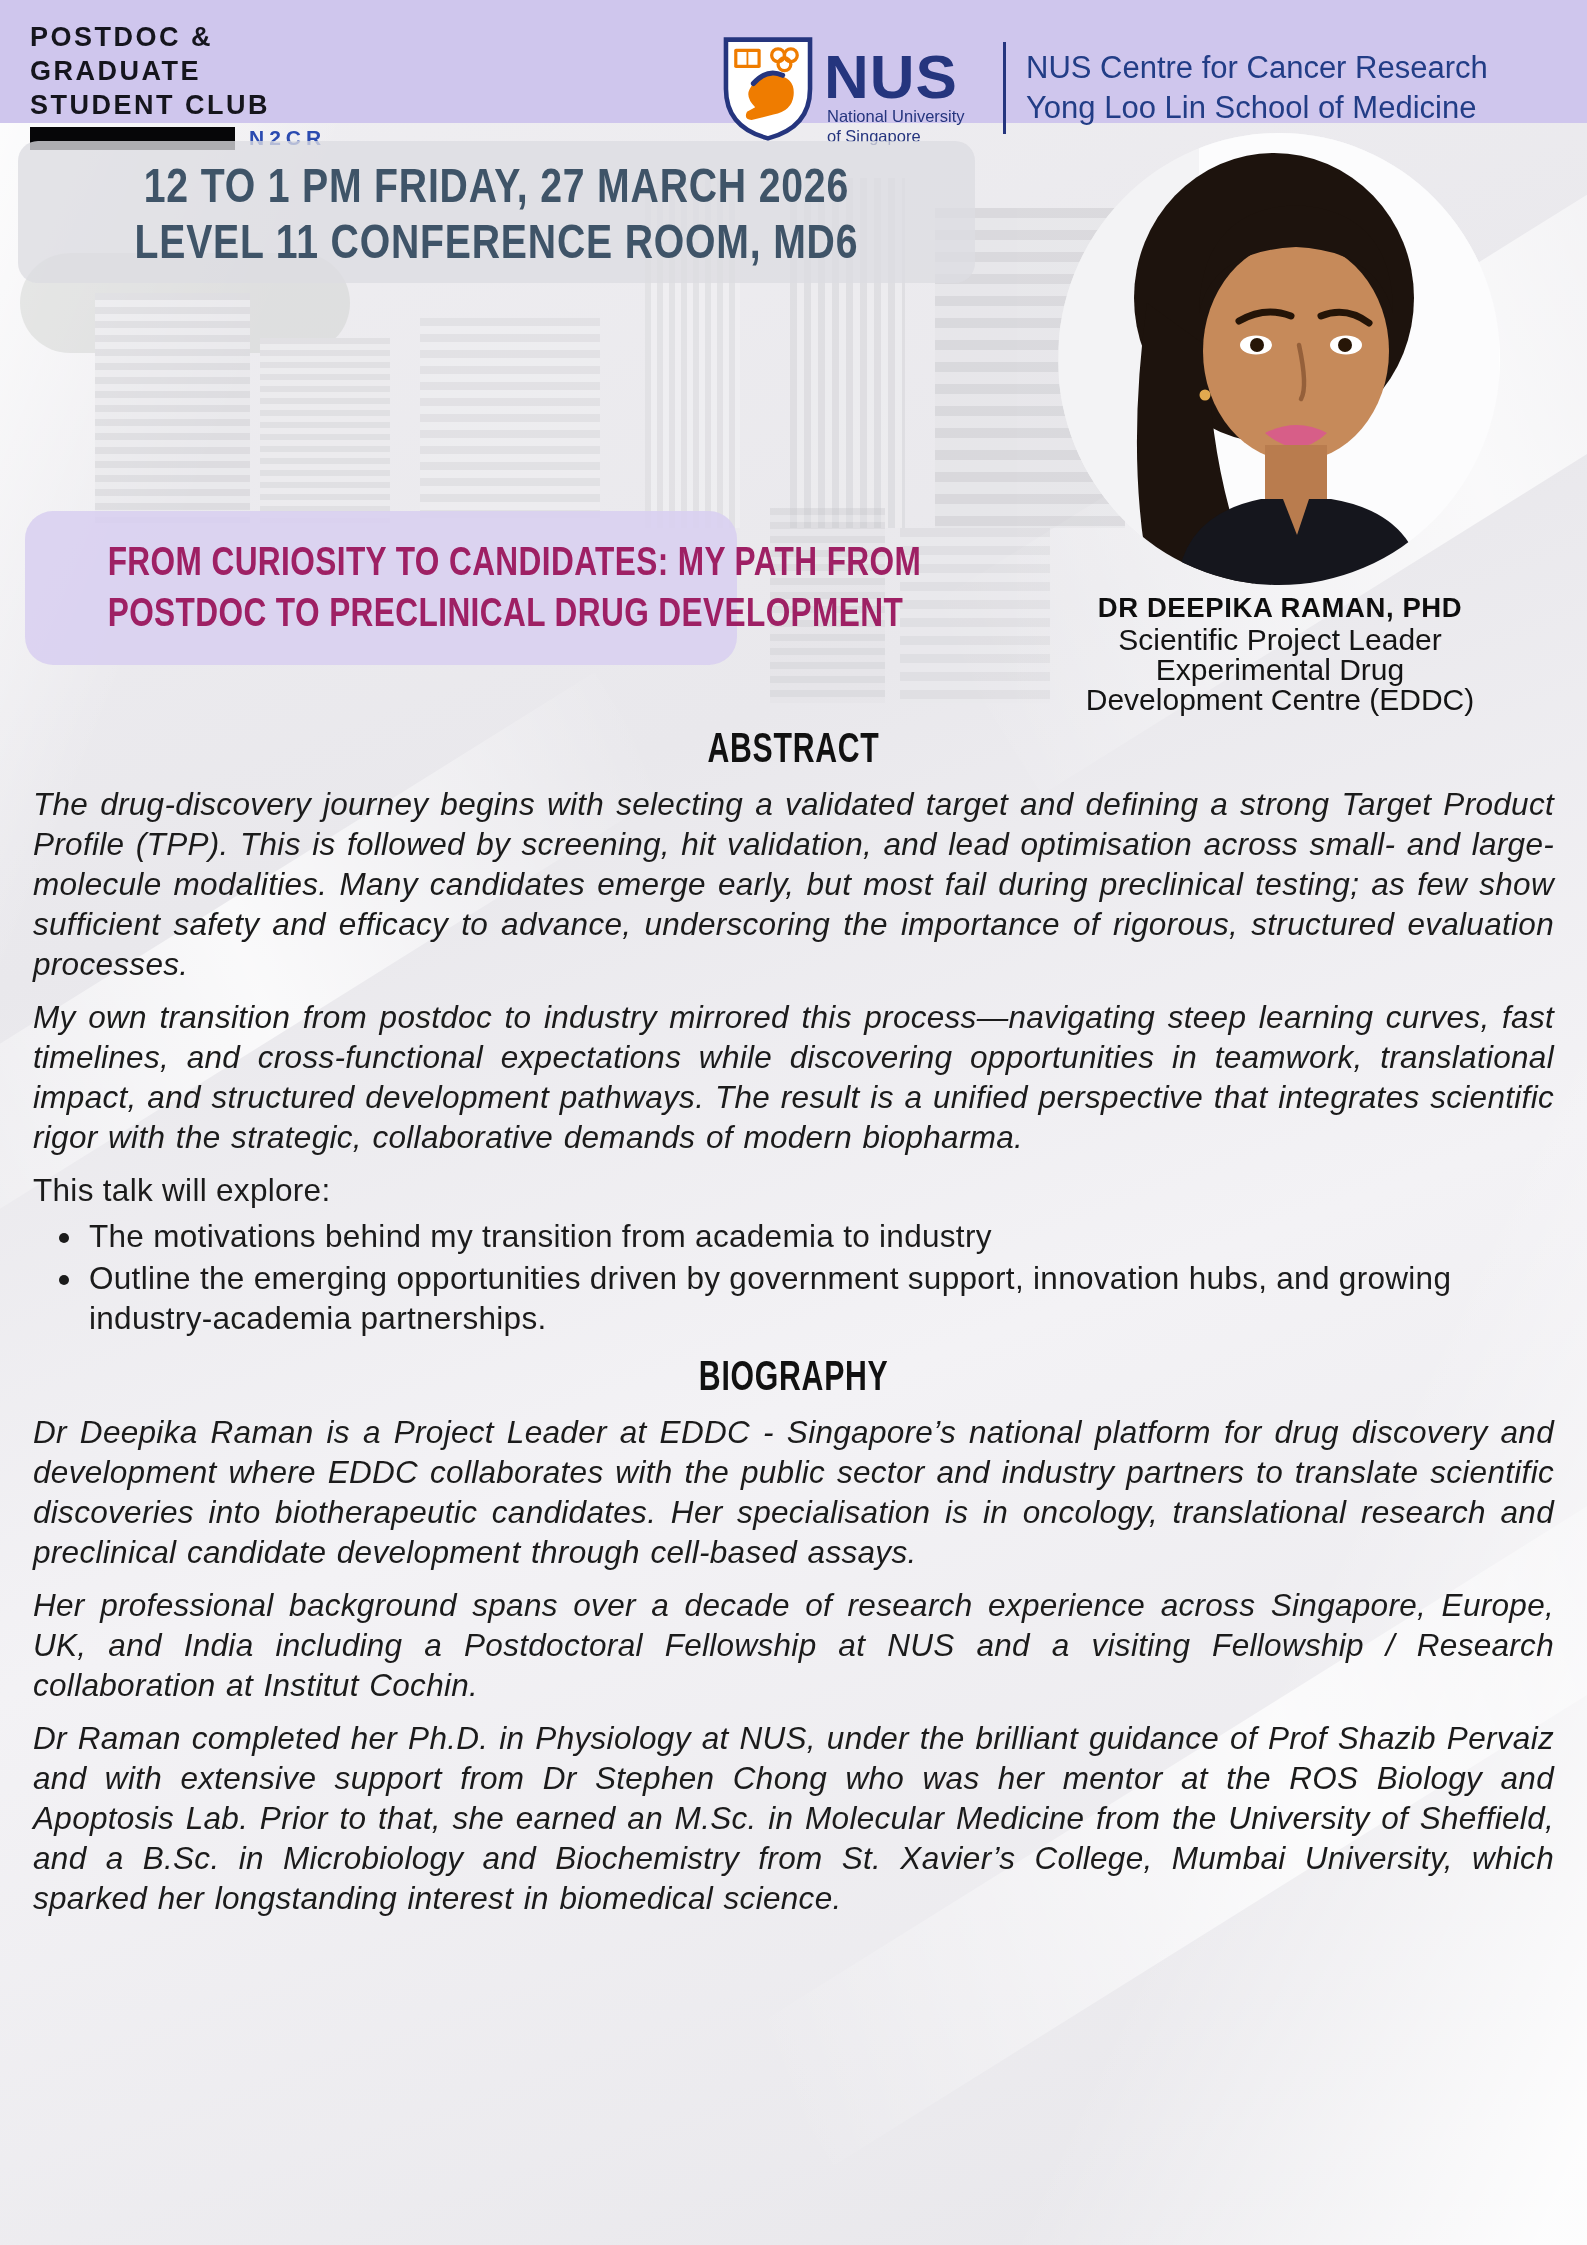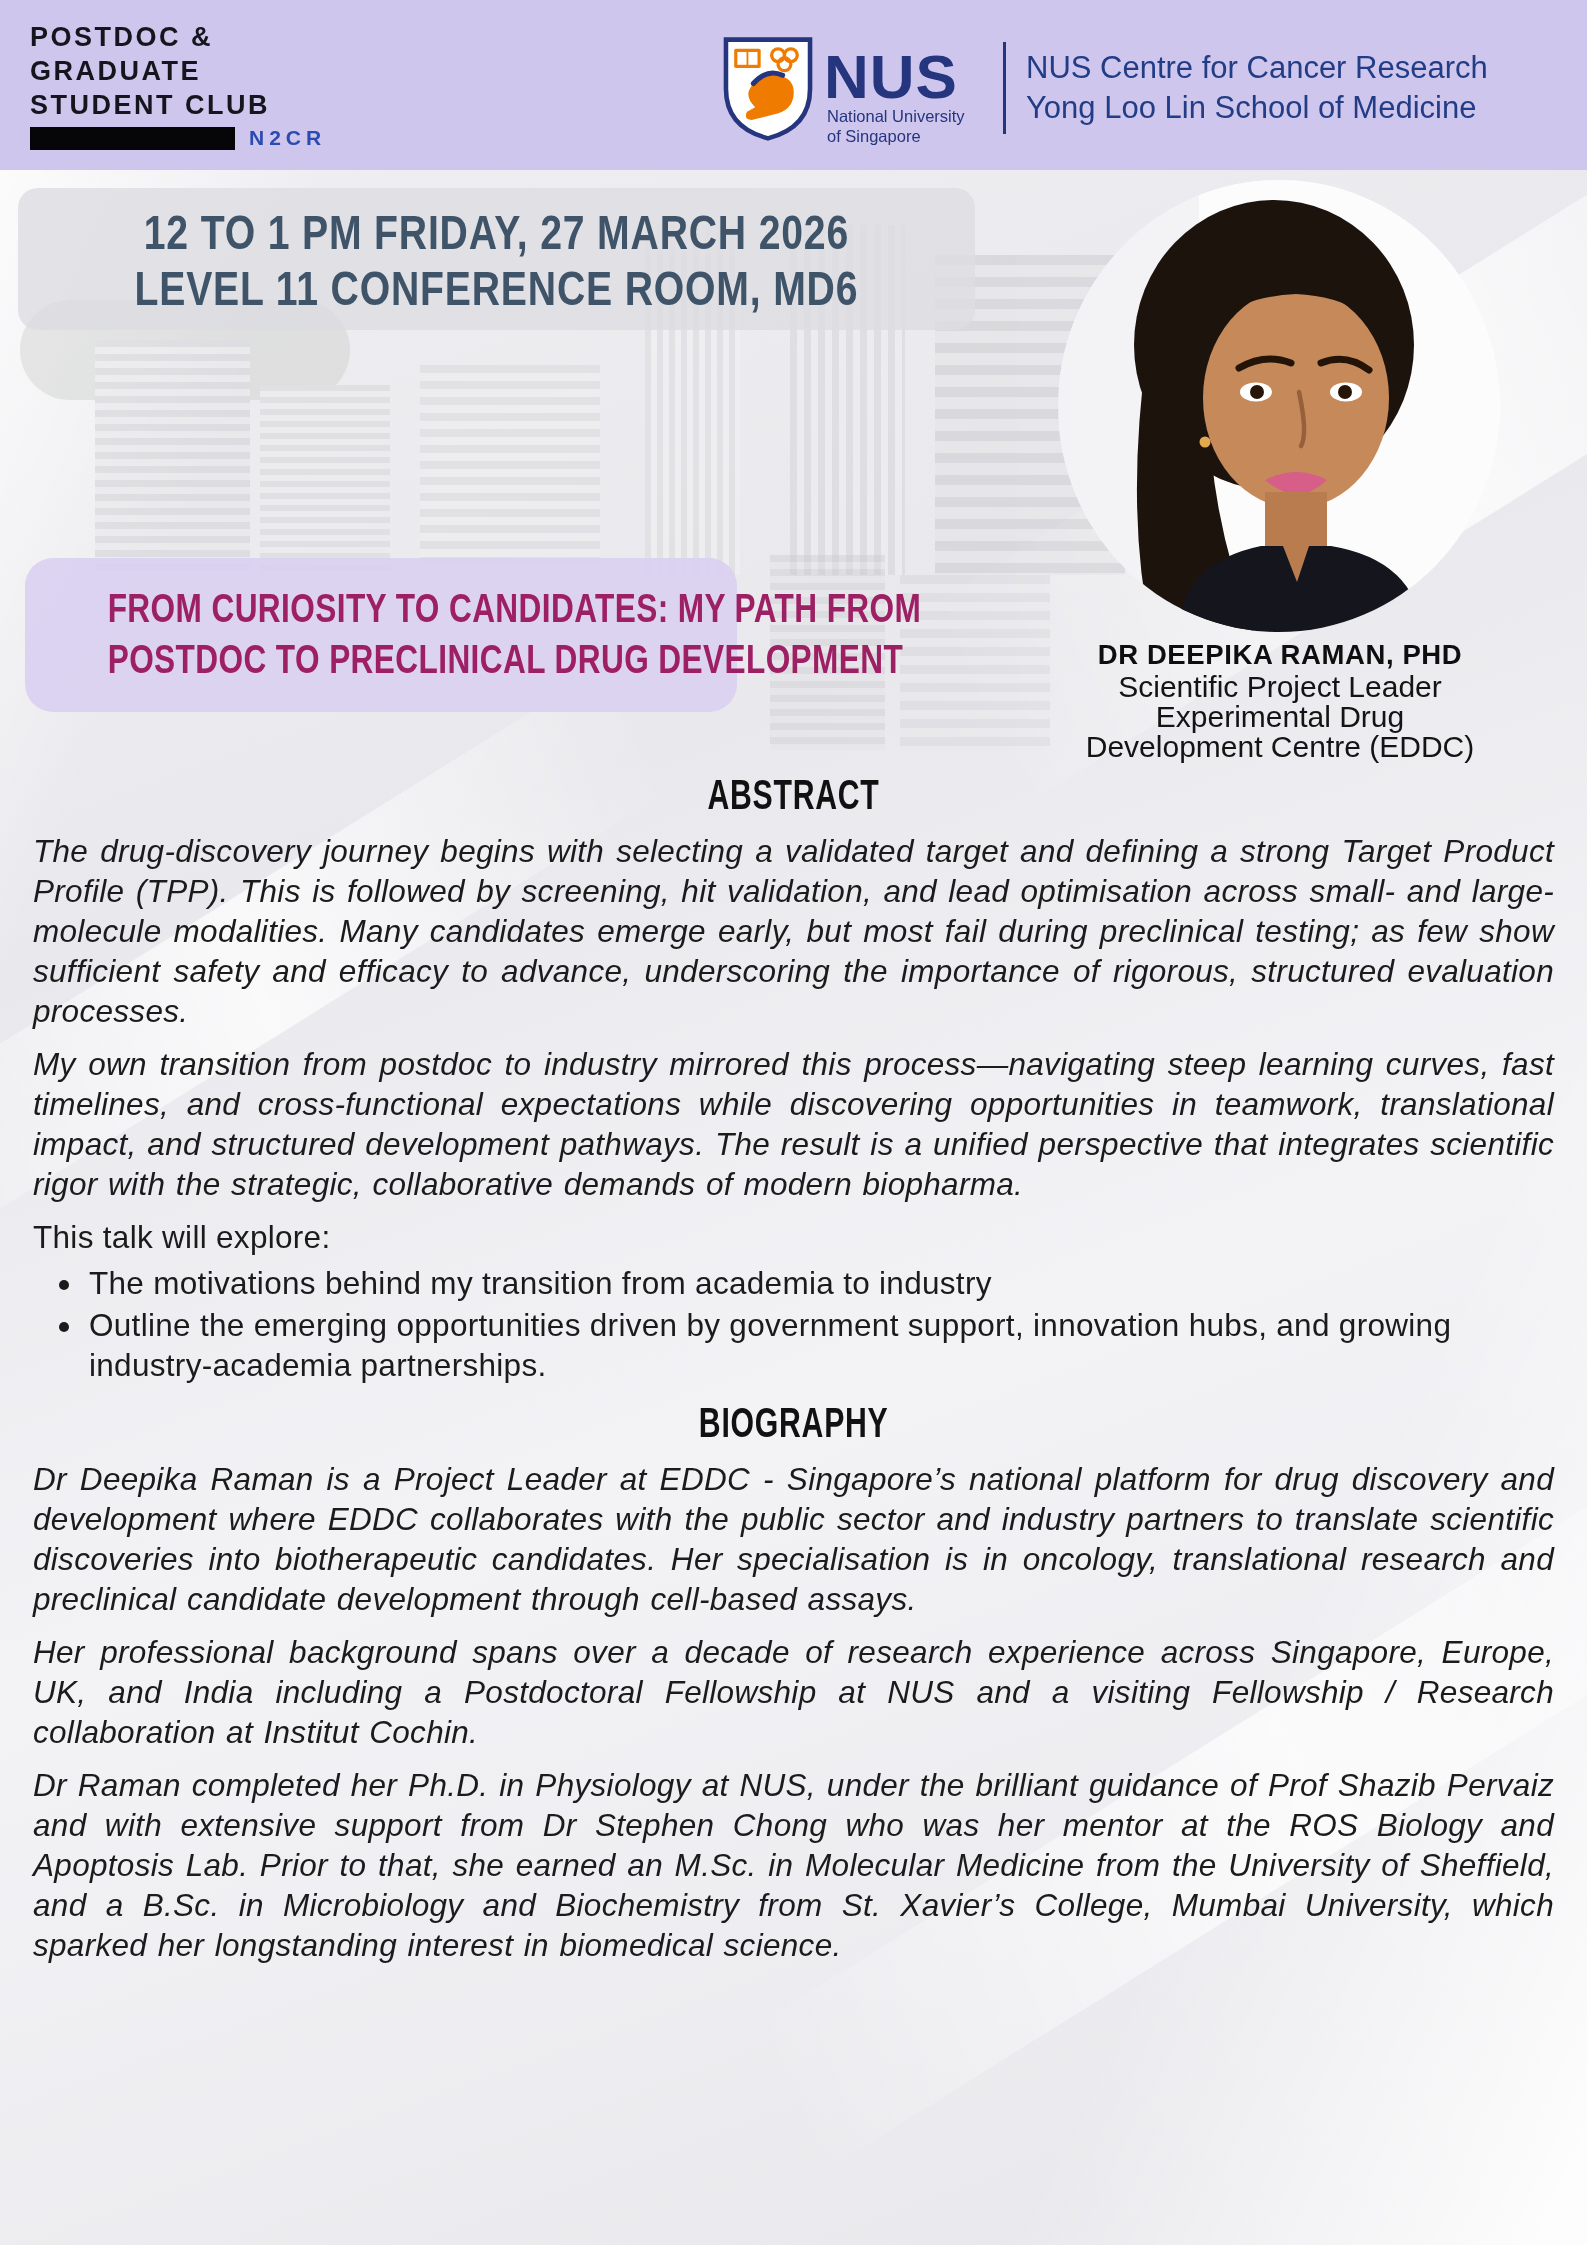--- a/index.html
+++ b/index.html
@@ -20,21 +20,21 @@
     position:absolute; background: linear-gradient(100deg, rgba(255,255,255,0) 0%, rgba(255,255,255,0.75) 50%, rgba(255,255,255,0) 100%);
     transform: rotate(-32deg); pointer-events:none;
   }
   .streak.s1 { left:-200px; top:900px; width:900px; height:140px; }
   .streak.s2 { left:700px; top:1700px; width:1200px; height:160px; }
   .streak.s3 { left:900px; top:300px; width:1100px; height:220px; }
 
   
   .header {
     position: relative;
-    width: 100%; height: 170px;
+    width: 100%; height: 123px;
     background: #cfc6ed;
     padding-left: 12px;
   }
   .club { position:absolute; left:30px; top:20px; }
   .club .line { font-size:27px; font-weight:bold; letter-spacing:2.5px; color:#15151d; line-height:34px; }
   .club-tagrow { display:flex; align-items:center; margin-top:4px; }
   .club-bar { width:205px; height:23px; background:#060608; }
   .club-tag { margin-left:14px; font-size:21px; font-weight:bold; letter-spacing:5px; color:#2b4bb0; }
 
   .nus-group { position:absolute; left:722px; top:36px; display:flex; align-items:flex-end; }

